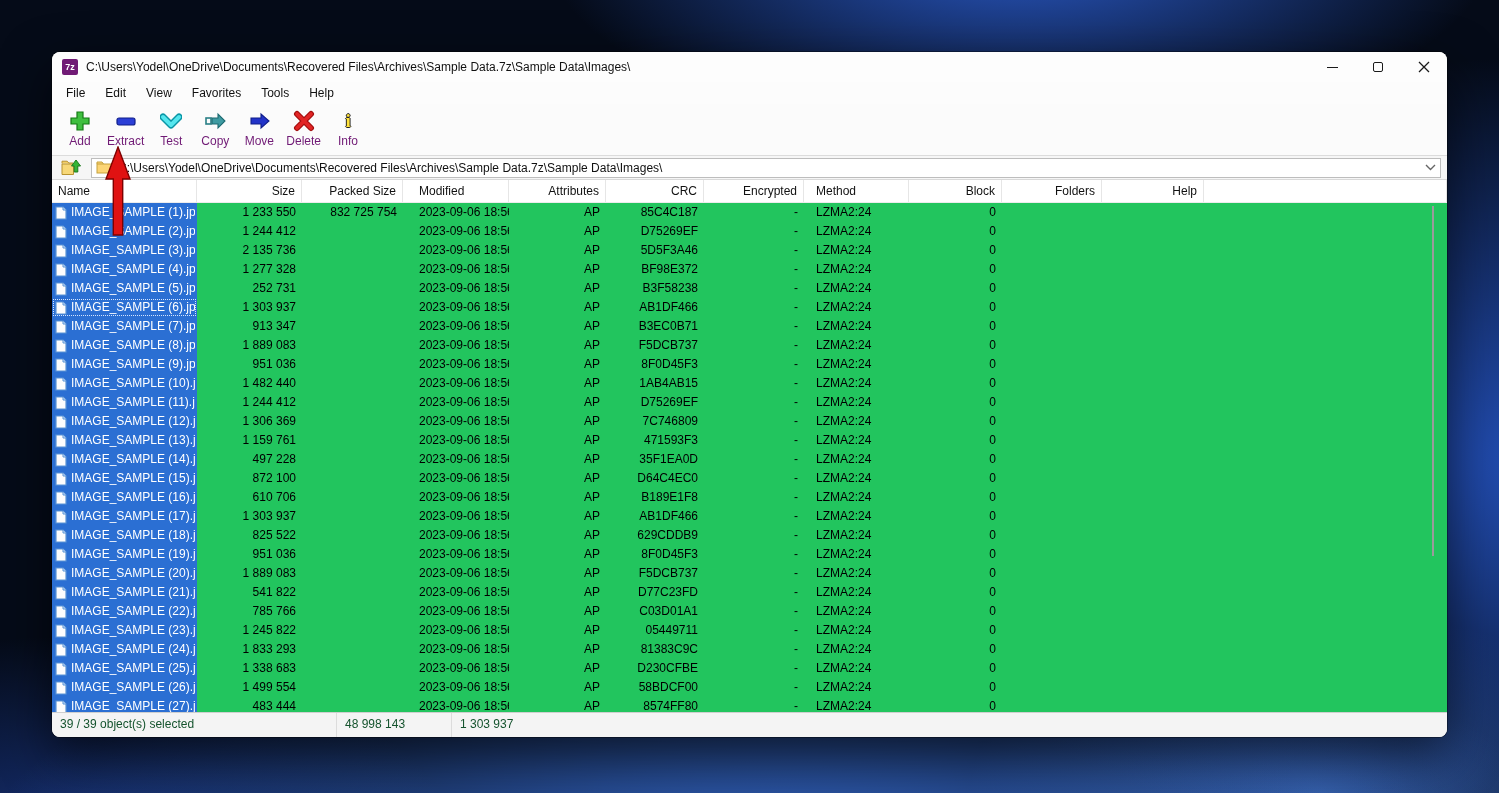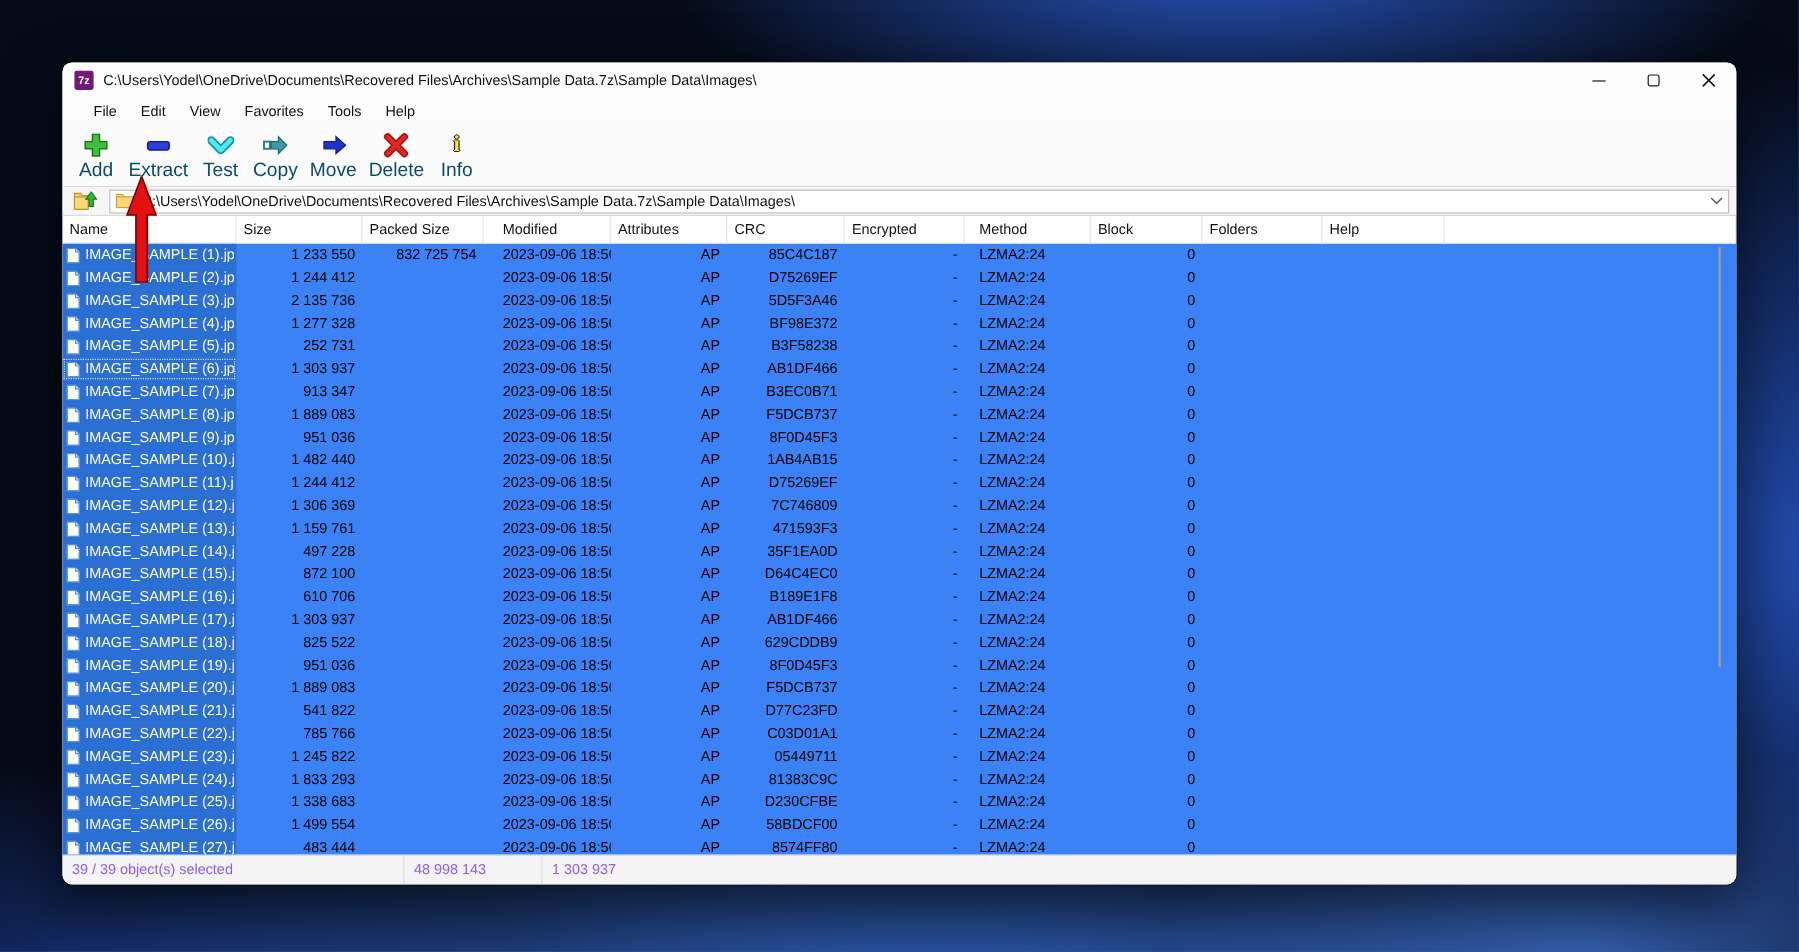--- a/index.html
+++ b/index.html
@@ -24,58 +24,58 @@
   
   .titlebar{ height:30px; background:#fdfdfd; display:flex; align-items:center; padding-left:10px; flex:0 0 auto; }
   .appicon{ width:16px; height:16px; background:#701a75; color:#fff; border-radius:2px;
     font:bold 9px/16px "Liberation Sans",sans-serif; text-align:center; flex:0 0 auto; }
   .title-text{ font-size:12px; color:#111; margin-left:8px; flex:1 1 auto; white-space:nowrap; overflow:hidden; }
   .win-controls{ display:flex; height:30px; flex:0 0 auto; }
   .wc{ width:46px; height:30px; display:flex; align-items:center; justify-content:center; cursor:default; }
   .min-glyph{ width:11px; border-top:1.4px solid #1a1a1a; display:block; }
   .max-glyph{ width:10px; height:10px; border:1.3px solid #1a1a1a; border-radius:2px; display:block; }
   
-  .menubar{ height:22px; background:#fcfcfc; display:flex; align-items:center; padding-left:16px; flex:0 0 auto; }
+  .menubar{ height:22px; background:#fcfcfc; display:flex; align-items:center; padding-left:4px; flex:0 0 auto; }
   .menu-item{ padding:0 10px; font-size:12px; color:#111; line-height:22px; }
   
   .toolbar{ height:52px; background:#fbfbfb; border-bottom:1px solid #dcdcdc; display:flex; align-items:flex-start; padding:5px 0 0 6px; flex:0 0 auto; }
   .tbtn{ min-width:44px; padding:0 5px; display:flex; flex-direction:column; align-items:center; }
   .tbtn .ticon{ height:24px; display:flex; align-items:center; justify-content:center; }
-  .tbtn .tlabel{ font-size:16px; color:#0c4a6e; margin-top:1px; }
+  .tbtn .tlabel{ font-size:12px; color:#701a75; margin-top:1px; }
   .info-glyph{ font-family:"Liberation Serif",serif; font-weight:bold; font-size:19px; line-height:20px; color:#ffe23c;
     text-shadow:-1px 0 #222,1px 0 #222,0 -1px #222,0 1px #222; }
   
   .addressbar{ height:24px; display:flex; align-items:center; padding:1px 6px 1px 5px; background:#f6f6f6; border-bottom:1px solid #d9d9d9; flex:0 0 auto; }
   .up-btn{ width:28px; height:20px; display:flex; align-items:center; justify-content:center; margin-right:6px; border-radius:2px; }
   .addr-box{ flex:1 1 auto; height:20px; background:#fff; border:1px solid #bdbdbd; display:flex; align-items:center; padding:0 4px; }
   .addr-path{ font-size:12px; color:#111; margin-left:5px; flex:1 1 auto; white-space:nowrap; overflow:hidden; }
   .addr-chevron{ flex:0 0 auto; color:#555; display:flex; }
   
-  .table-wrap{ position:relative; flex:1 1 auto; background:#3b82f6; display:flex; flex-direction:column; overflow:hidden; }
+  .table-wrap{ position:relative; flex:1 1 auto; background:#22c55e; display:flex; flex-direction:column; overflow:hidden; }
   .hrow,.row{ display:grid; grid-template-columns:145px 105px 101px 106px 97px 98px 100px 105px 93px 100px 102px 1fr; }
   .hrow{ height:23px; line-height:22px; background:#fff; border-bottom:1px solid #ececec; flex:0 0 auto; }
   .hcell{ font-size:12px; color:#111; border-right:1px solid #e6e6e6; padding:0 6px; white-space:nowrap; overflow:hidden; }
-  .hcell.num{ text-align:left; }
+  .hcell.num{ text-align:right; }
   .hcell.pl16{ padding-left:16px; }
   .hcell.pl12{ padding-left:12px; }
   .list{ flex:1 1 auto; overflow:hidden; }
   .row{ height:19px; line-height:19px; font-size:12px; color:#000; }
   .cell{ white-space:nowrap; overflow:hidden; padding:0 6px; }
   .cell.num{ text-align:right; }
   .cell.pl16{ padding-left:16px; }
   .cell.pl12{ padding-left:12px; }
   .name-cell{ display:flex; align-items:center; gap:4px; padding:0 2px 0 3px; }
   .name-cell .nm{ overflow:hidden; white-space:nowrap; }
   .row.selected .name-cell{ background:#2b6fd3; color:#fff; }
   .row.focused .name-cell{ outline:1px dotted #d6e6ff; outline-offset:-2px; }
   .doc-icon{ flex:0 0 auto; display:flex; }
   .scroll-thumb{ position:absolute; right:13px; top:26px; width:2px; height:350px; background:#9b9b9b; }
   
   .statusbar{ height:25px; flex:0 0 auto; background:#f4f4f4; border-top:1px solid #cfcfcf; display:grid;
-    grid-template-columns:285px 115px 95px auto; align-items:center; font-size:12px; color:#8b5cf6; }
+    grid-template-columns:285px 115px 95px auto; align-items:center; font-size:12px; color:#14532d; }
   .scell{ height:100%; line-height:23px; padding:0 8px; border-right:1px solid #dcdcdc; white-space:nowrap; overflow:hidden; }
   .scell:last-child{ border-right:none; }
   
   .annot-arrow{ position:absolute; left:53px; top:94px; width:26px; height:90px; z-index:60; pointer-events:none; }
 </style>
 </head>
 <body>
 
 <div class="window">
 

